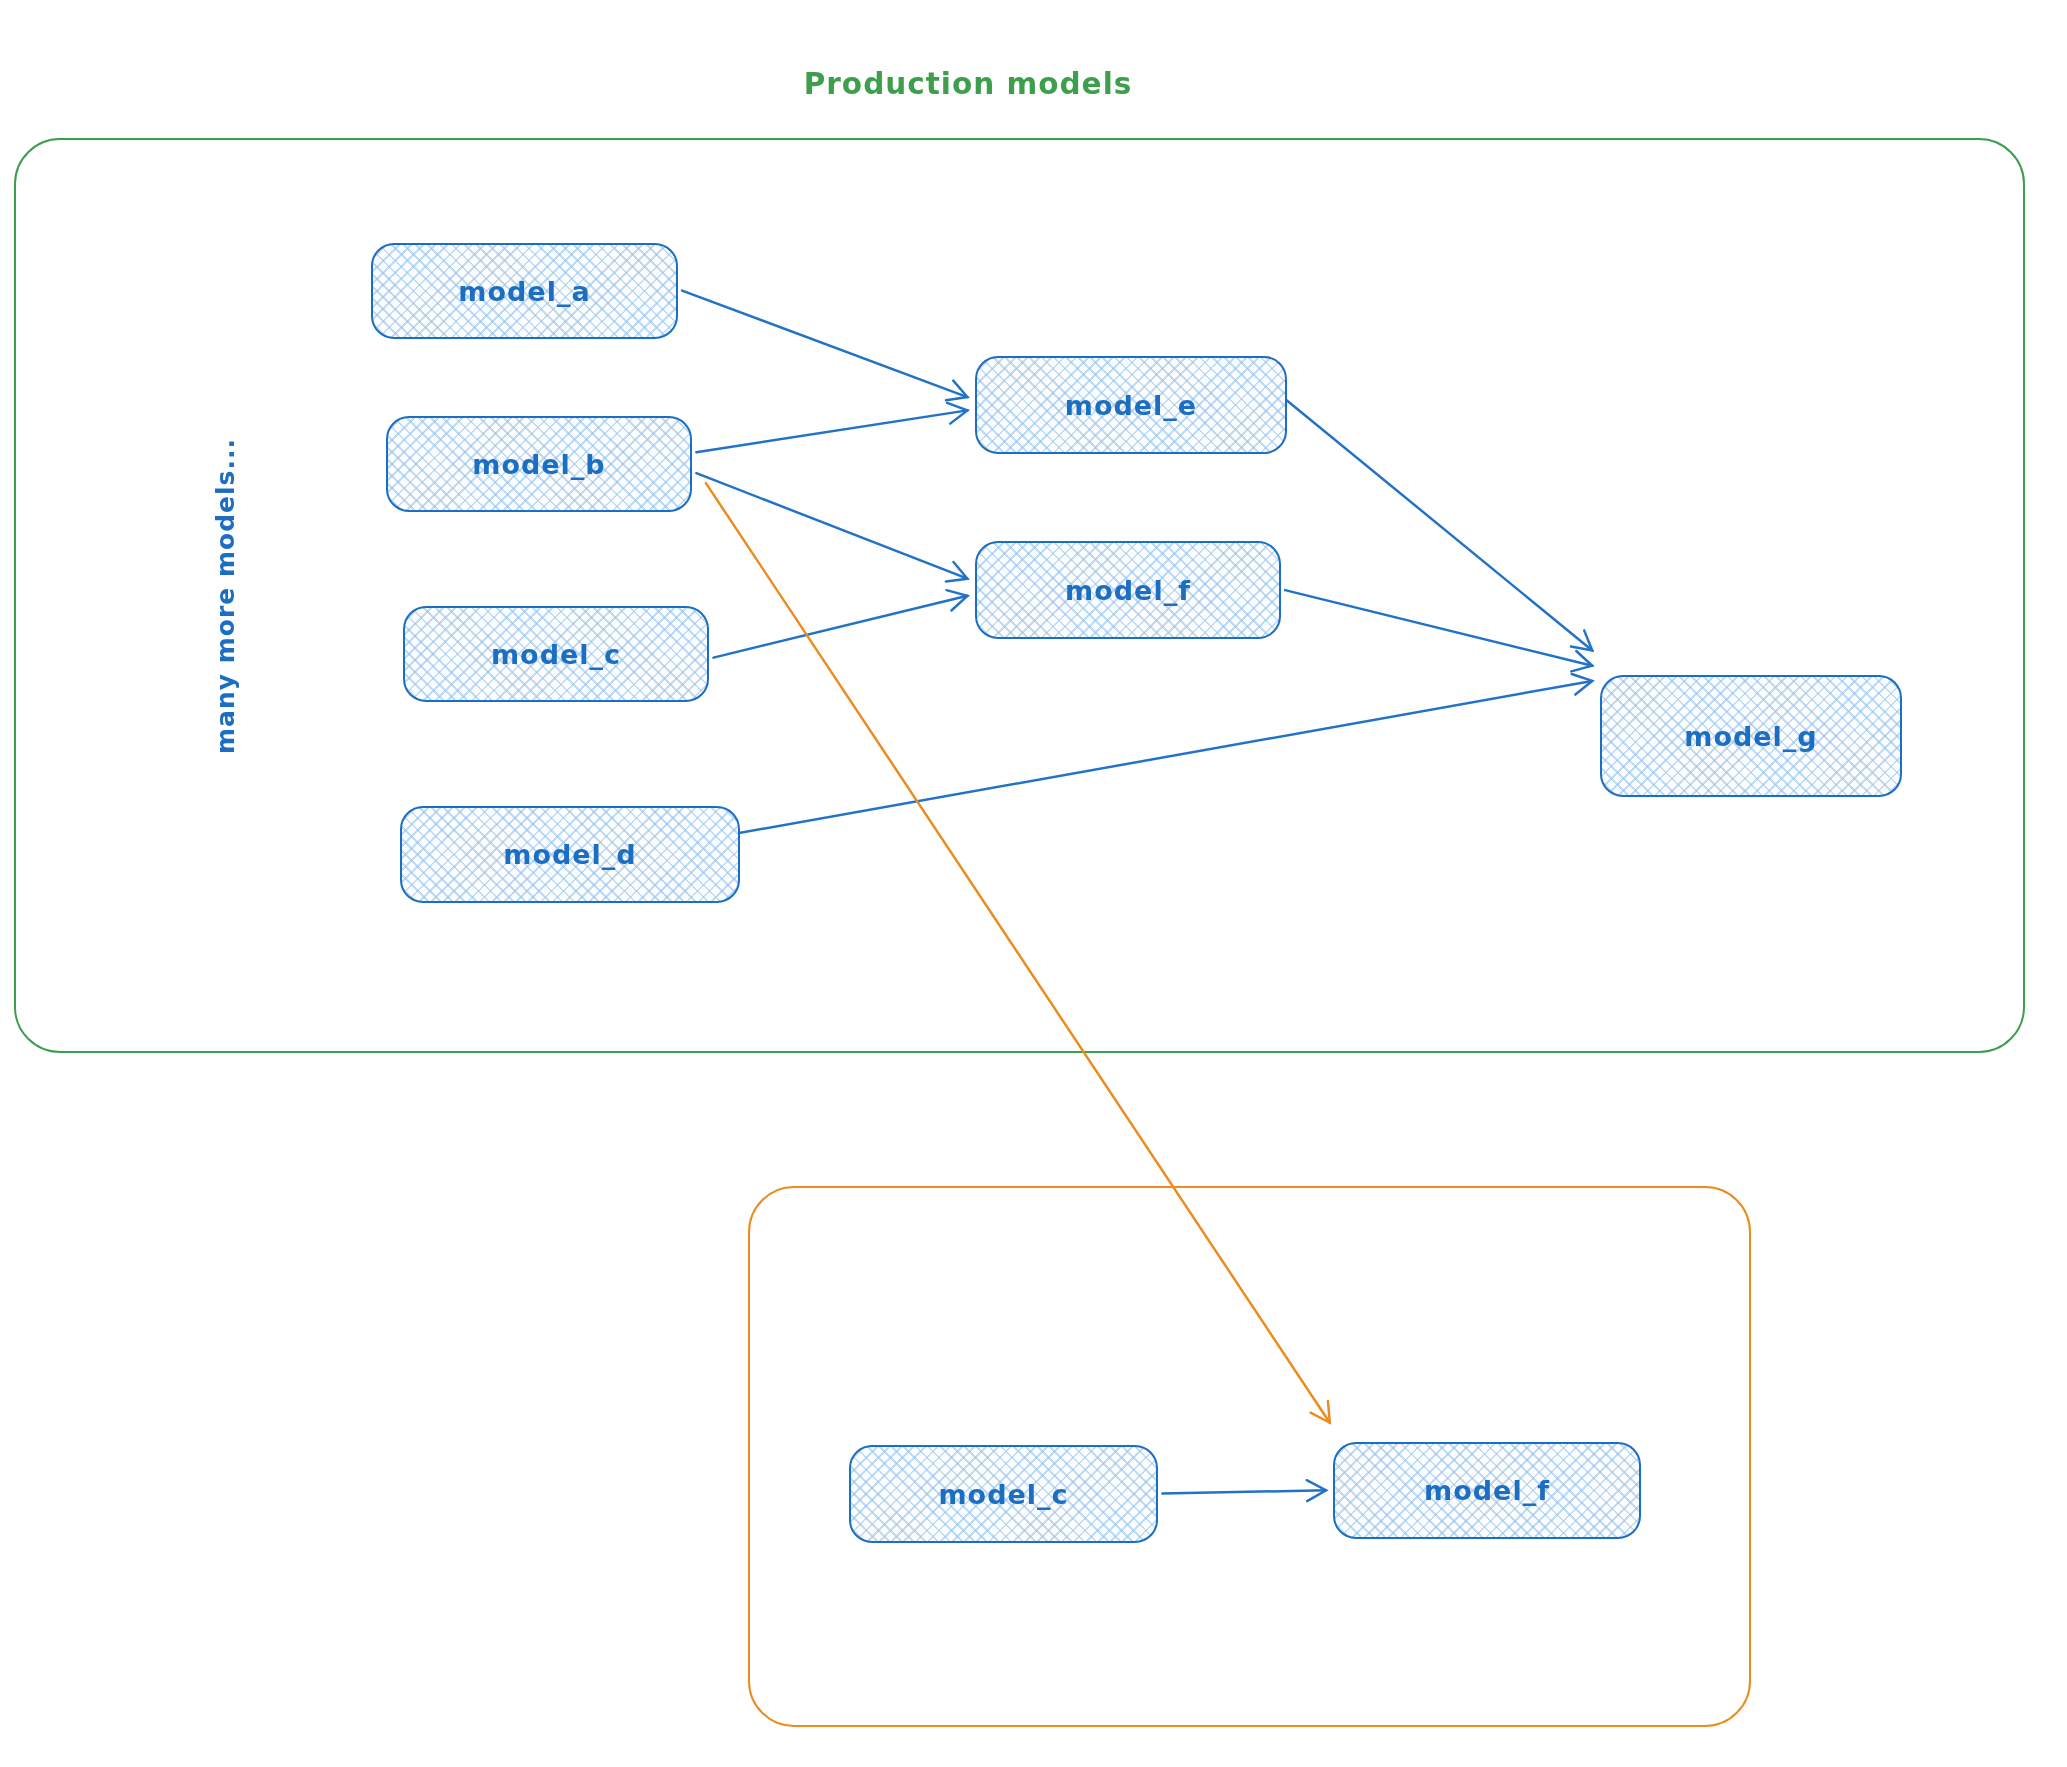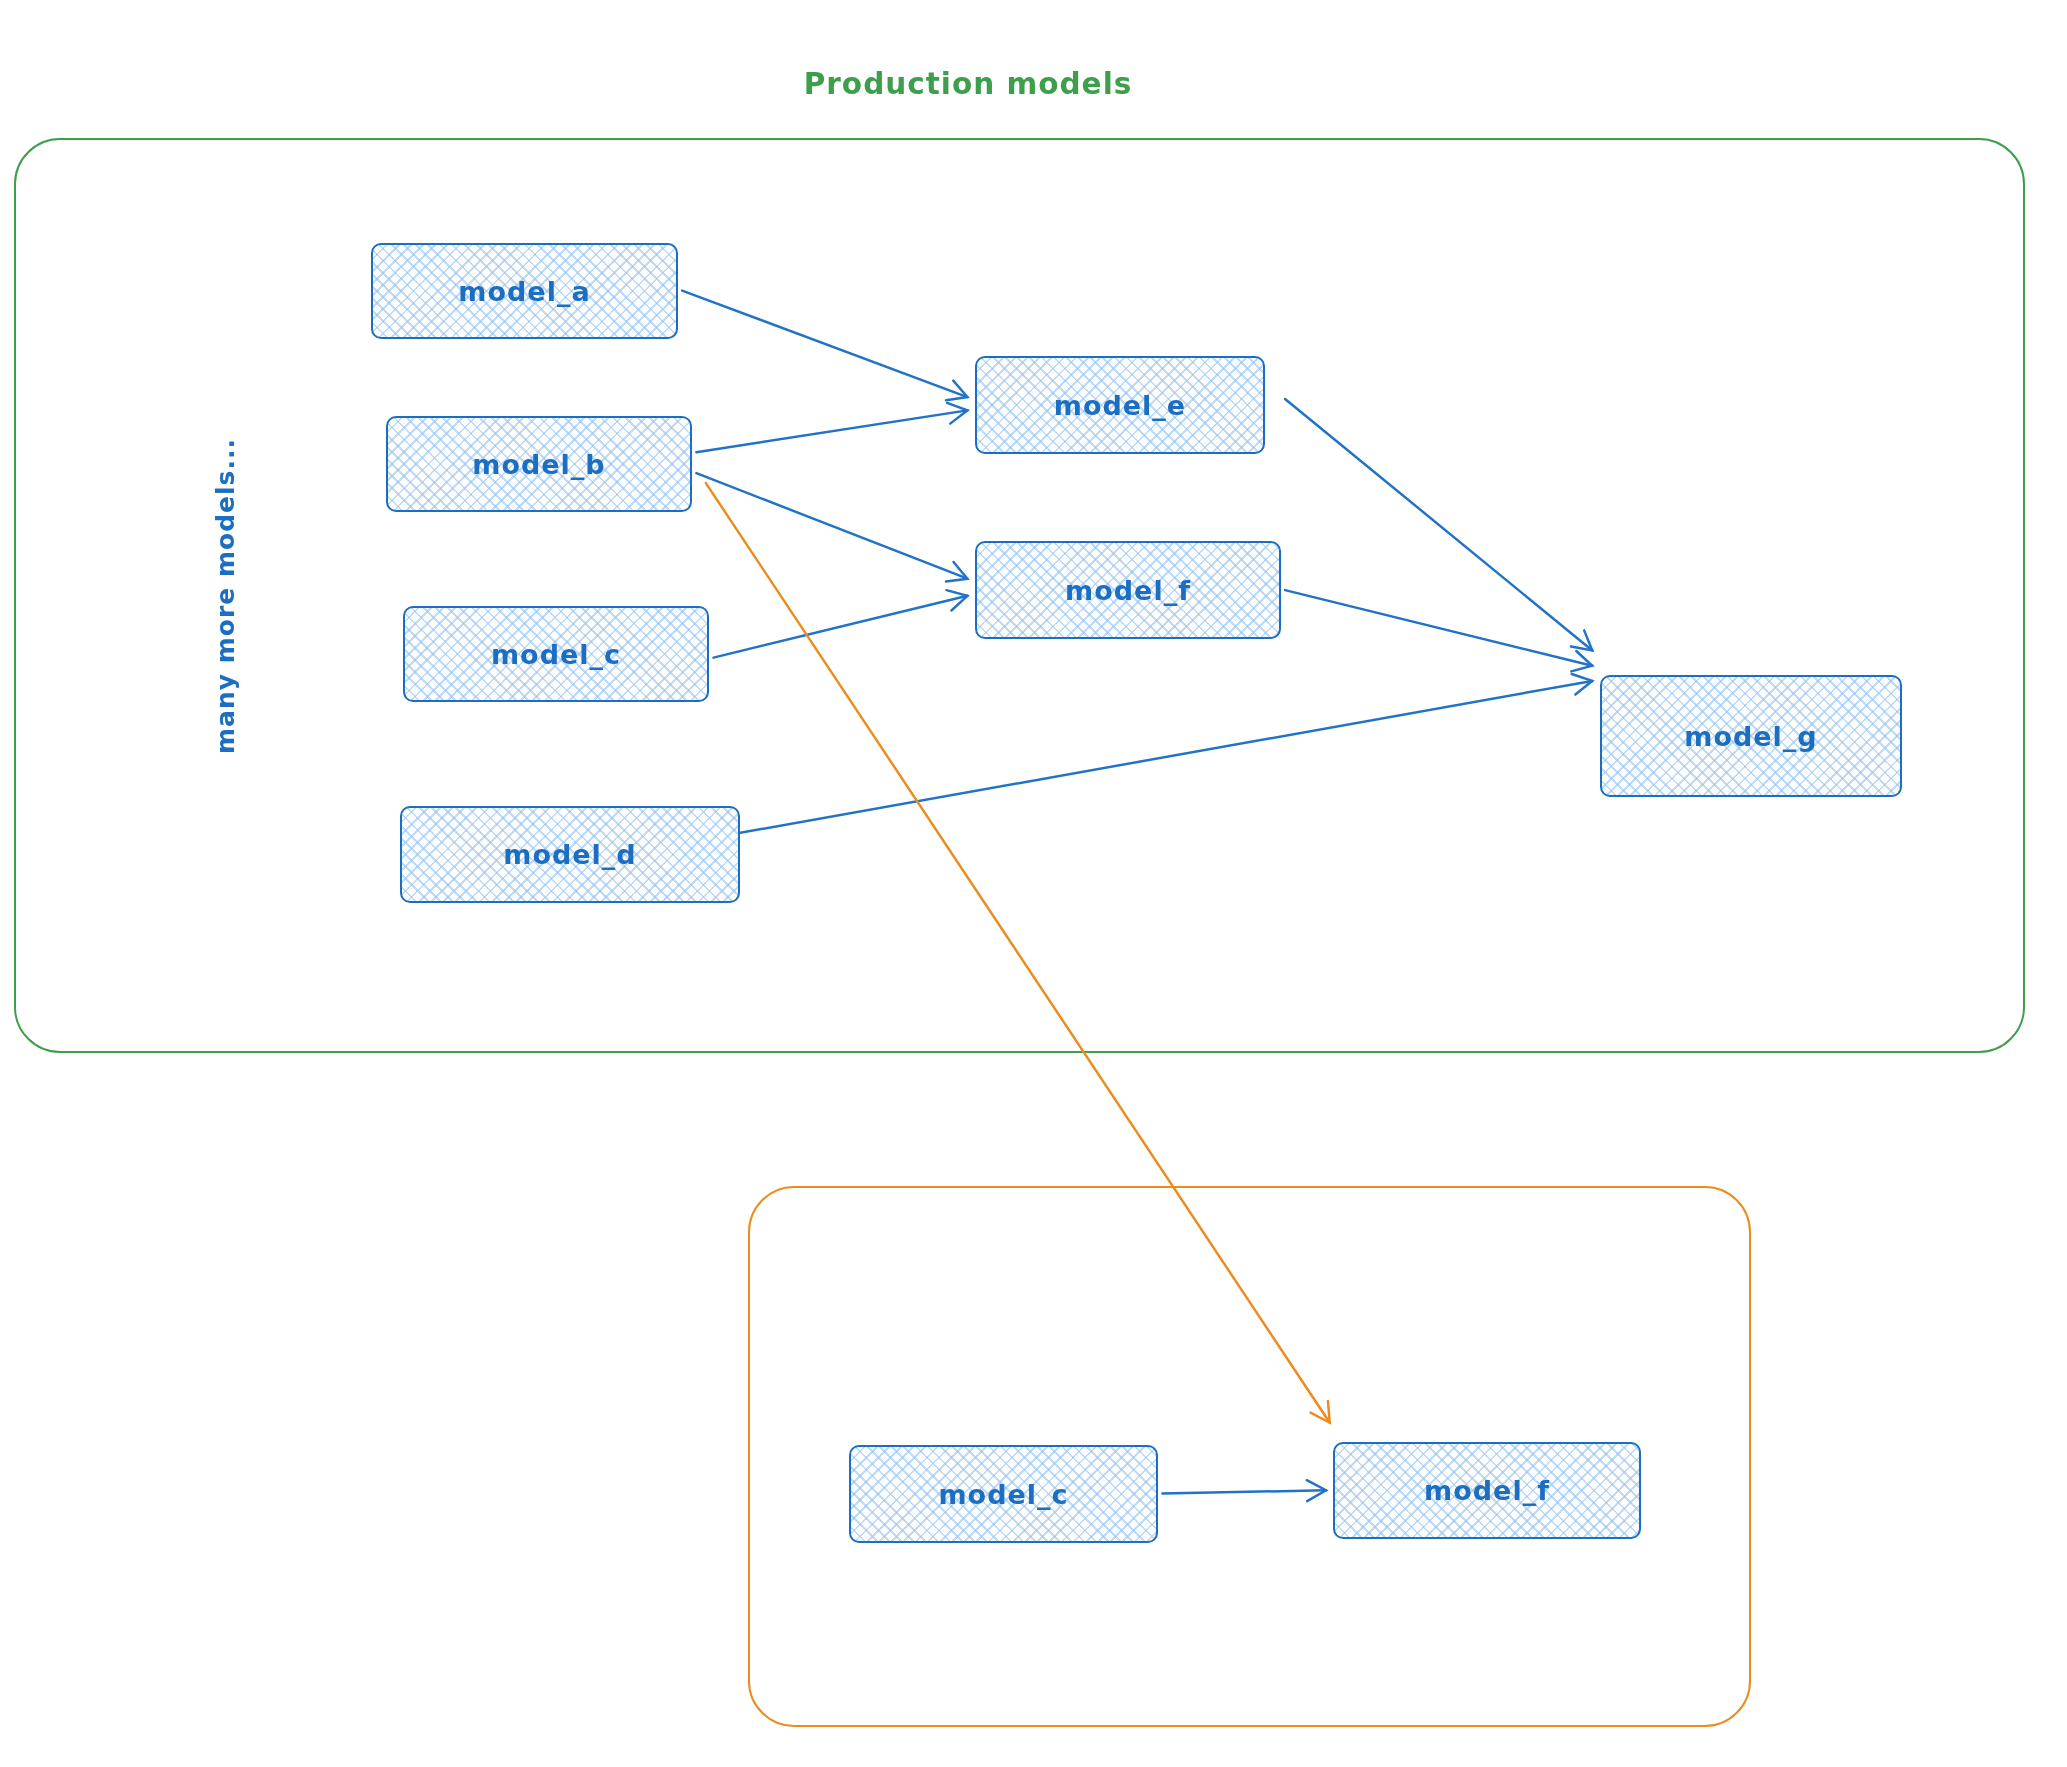--- a/index.html
+++ b/index.html
@@ -45,21 +45,21 @@
     font-weight: bold;
     letter-spacing: 1px;
     transform: rotate(-90deg);
     transform-origin: center center;
     white-space: nowrap;
   }
   .node {
     position: absolute;
     box-sizing: border-box;
     border: 2.9px solid #1b6ec2;
-    border-radius: 10px;
+    border-radius: 23px;
     display: flex;
     align-items: center;
     justify-content: center;
     background:
       repeating-linear-gradient(45deg,  rgba(146,191,238,0.55) 0 1.9px, transparent 1.9px 8.6px),
       repeating-linear-gradient(135deg, rgba(146,191,238,0.55) 0 1.9px, transparent 1.9px 8.6px),
       #fbfdff;
     color: #1b6ec2;
     font-size: 27px;
     font-weight: bold;
@@ -115,21 +115,21 @@
       </div>
       <div class="node" style="left: 386px; top: 416px; width: 306px; height: 96px;">
         <span>model_b</span>
       </div>
       <div class="node" style="left: 403px; top: 606px; width: 306px; height: 96px;">
         <span>model_c</span>
       </div>
       <div class="node" style="left: 400px; top: 806px; width: 340px; height: 97px;">
         <span>model_d</span>
       </div>
-      <div class="node" style="left: 975px; top: 356px; width: 290px; height: 98px;">
+      <div class="node" style="left: 975px; top: 356px; width: 312px; height: 98px;">
         <span>model_e</span>
       </div>
       <div class="node" style="left: 975px; top: 541px; width: 306px; height: 98px;">
         <span>model_f</span>
       </div>
       <div class="node" style="left: 1600px; top: 627px; width: 302px; height: 122px; margin-top: 48px;">
         <span>model_g</span>
       </div>
       <div class="node" style="left: 849px; top: 1445px; width: 309px; height: 98px;">
         <span>model_c</span>

